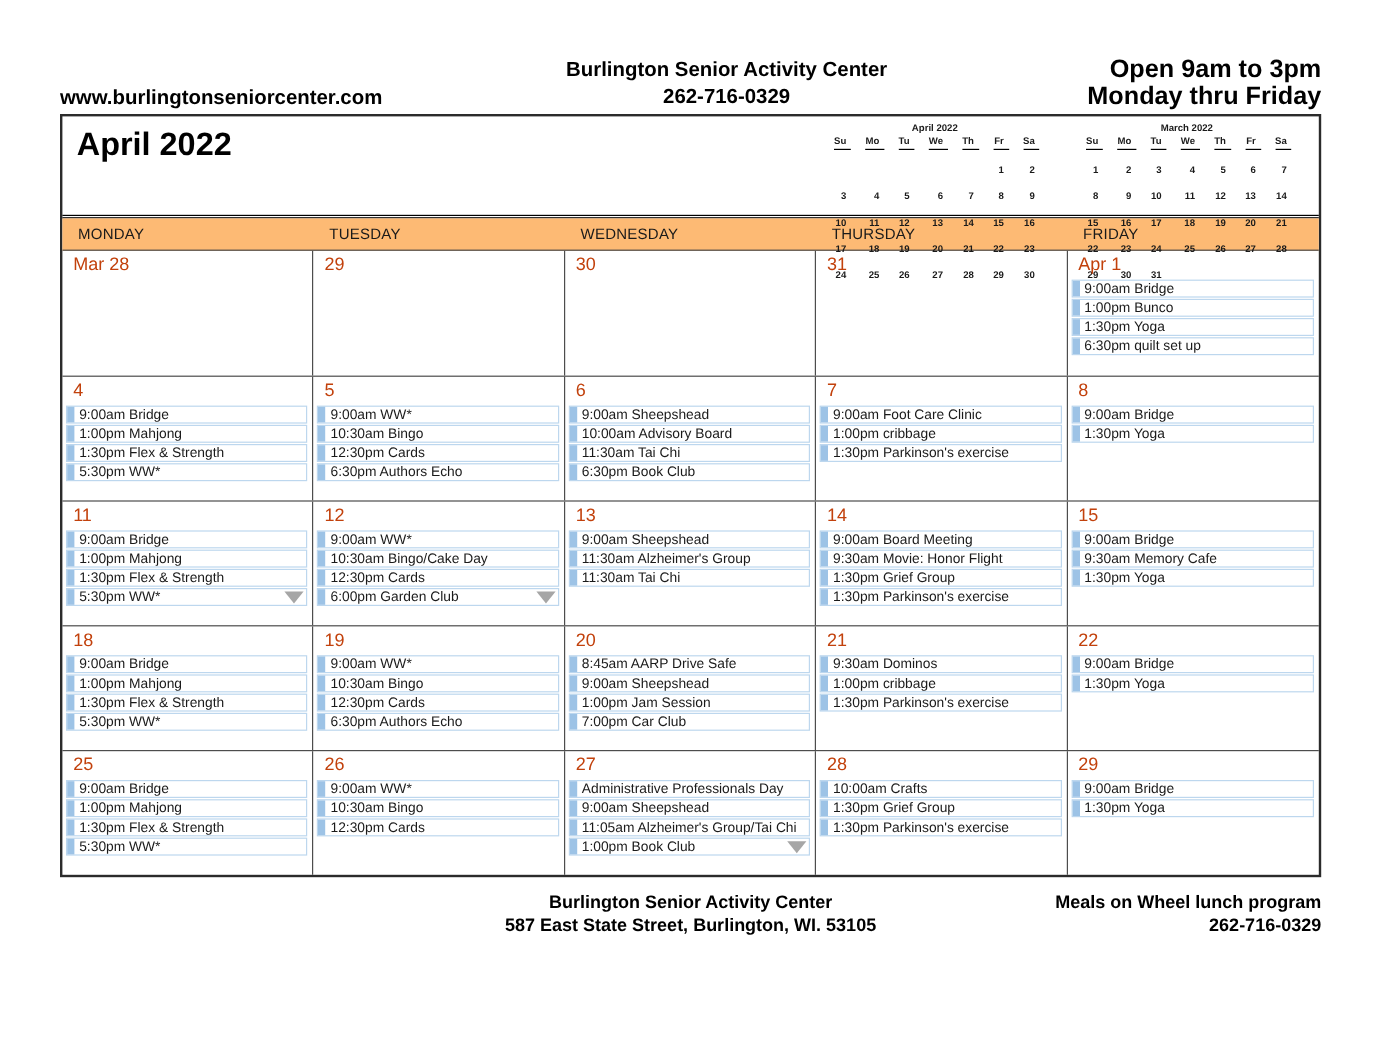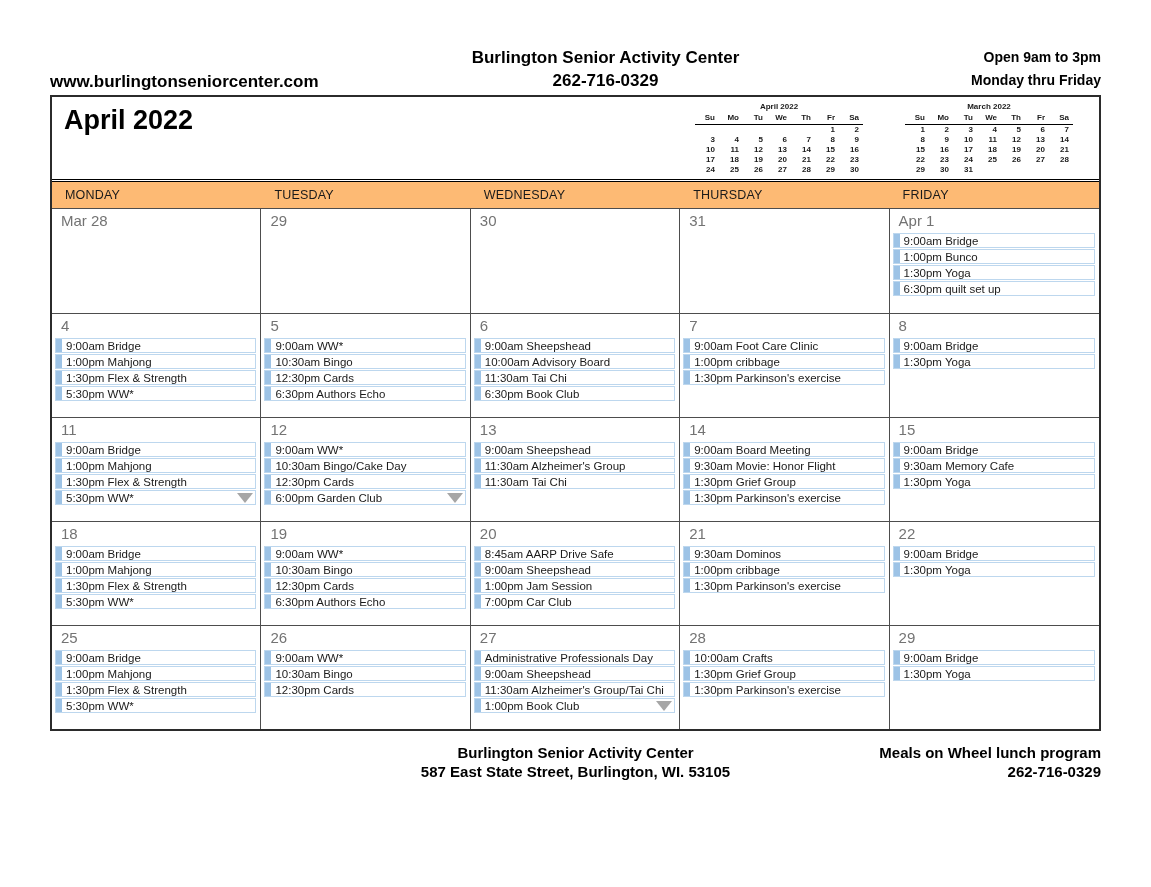--- a/index.html
+++ b/index.html
@@ -15,48 +15,48 @@
 
   
   .top-header {
     display:grid;
     grid-template-columns:360px 1fr 300px;
     align-items:end;
     padding-bottom:3px;
   }
   .hdr-left { font-size:17px; font-weight:bold; }
   .hdr-center { text-align:center; font-size:17px; font-weight:bold; line-height:23px; }
-  .hdr-right { text-align:right; font-size:14px; font-weight:bold; line-height:23px; }
+  .hdr-right { text-align:right; font-size:21px; font-weight:bold; line-height:23px; }
 
   
   .calendar-frame { border:2px solid #2b2b2b; border-top-width:2px; margin-top:0; background:#fff; }
 
   .title-row { display:flex; justify-content:space-between; height:82px; }
   .month-title { font-size:27px; font-weight:bold; margin:8px 0 0 12px; }
   .minis { display:flex; gap:42px; margin-right:26px; padding-top:5px; }
   .mini { width:168px; font-weight:bold; color:#1a1a1a; }
   .mini-title { text-align:center; font-size:8px; line-height:10px; }
-  .mini-grid { display:grid; grid-template-columns:repeat(7,1fr); }
+  .mini-grid { display:grid; grid-template-columns:repeat(7,1fr);gap:12px; }
   .mini-dow { font-size:8px; text-align:right; padding:1px 4px 2px 0; border-bottom:1px solid #000; }
   .mini-day { font-size:8px; text-align:right; padding:0 4px 0 0; line-height:10px; }
 
   .double-rule { height:3px; border-top:1.5px solid #000; border-bottom:1.5px solid #000; }
 
   .dow-row {
     display:grid; grid-template-columns:repeat(5,1fr);
     background:#fdba74;
     border-bottom:1px solid #4d4d4d;
   }
   .dow { font-size:12.5px; color:#1a1a1a; padding:6px 0 6px 13px; letter-spacing:0.2px; }
 
   .week { display:grid; grid-template-columns:repeat(5,1fr); height:104px; }
   .week + .week { border-top:1px solid #4d4d4d; }
   .cell { border-right:1px solid #4d4d4d; padding:3px 4px 0 0; overflow:hidden; position:relative; }
   .cell:last-child { border-right:none; }
-  .date-num { font-size:15px; color:#737373; padding-left:9px; display:block; margin-bottom:4px; }
+  .date-num { font-size:15px; color:#c2410c; padding-left:9px; display:block; margin-bottom:4px; }
 
   .events { display:flex; flex-direction:column; gap:1px; padding-left:3px; }
   .event {
     display:flex; align-items:center;
     border:1px solid #bdd7ee;
     background:#fff;
     height:15px;
   }
   .event-bar { width:6px; align-self:stretch; background:#9dc3e6; flex:0 0 6px; }
   .event-label {
@@ -583,21 +583,21 @@
               <div class="event">
                 <span class="event-bar"></span>
                 <span class="event-label">Administrative Professionals Day</span>
               </div>
               <div class="event">
                 <span class="event-bar"></span>
                 <span class="event-label">9:00am Sheepshead</span>
               </div>
               <div class="event">
                 <span class="event-bar"></span>
-                <span class="event-label">11:30am Alzheimer's Group/Tai Chi</span>
+                <span class="event-label">11:05am Alzheimer's Group/Tai Chi</span>
               </div>
               <div class="event">
                 <span class="event-bar"></span>
                 <span class="event-label">1:00pm Book Club</span>
                 <span class="overflow-arrow"></span>
               </div>
             </div>
           </div>
           <div class="cell">
             <span class="date-num">28</span>

